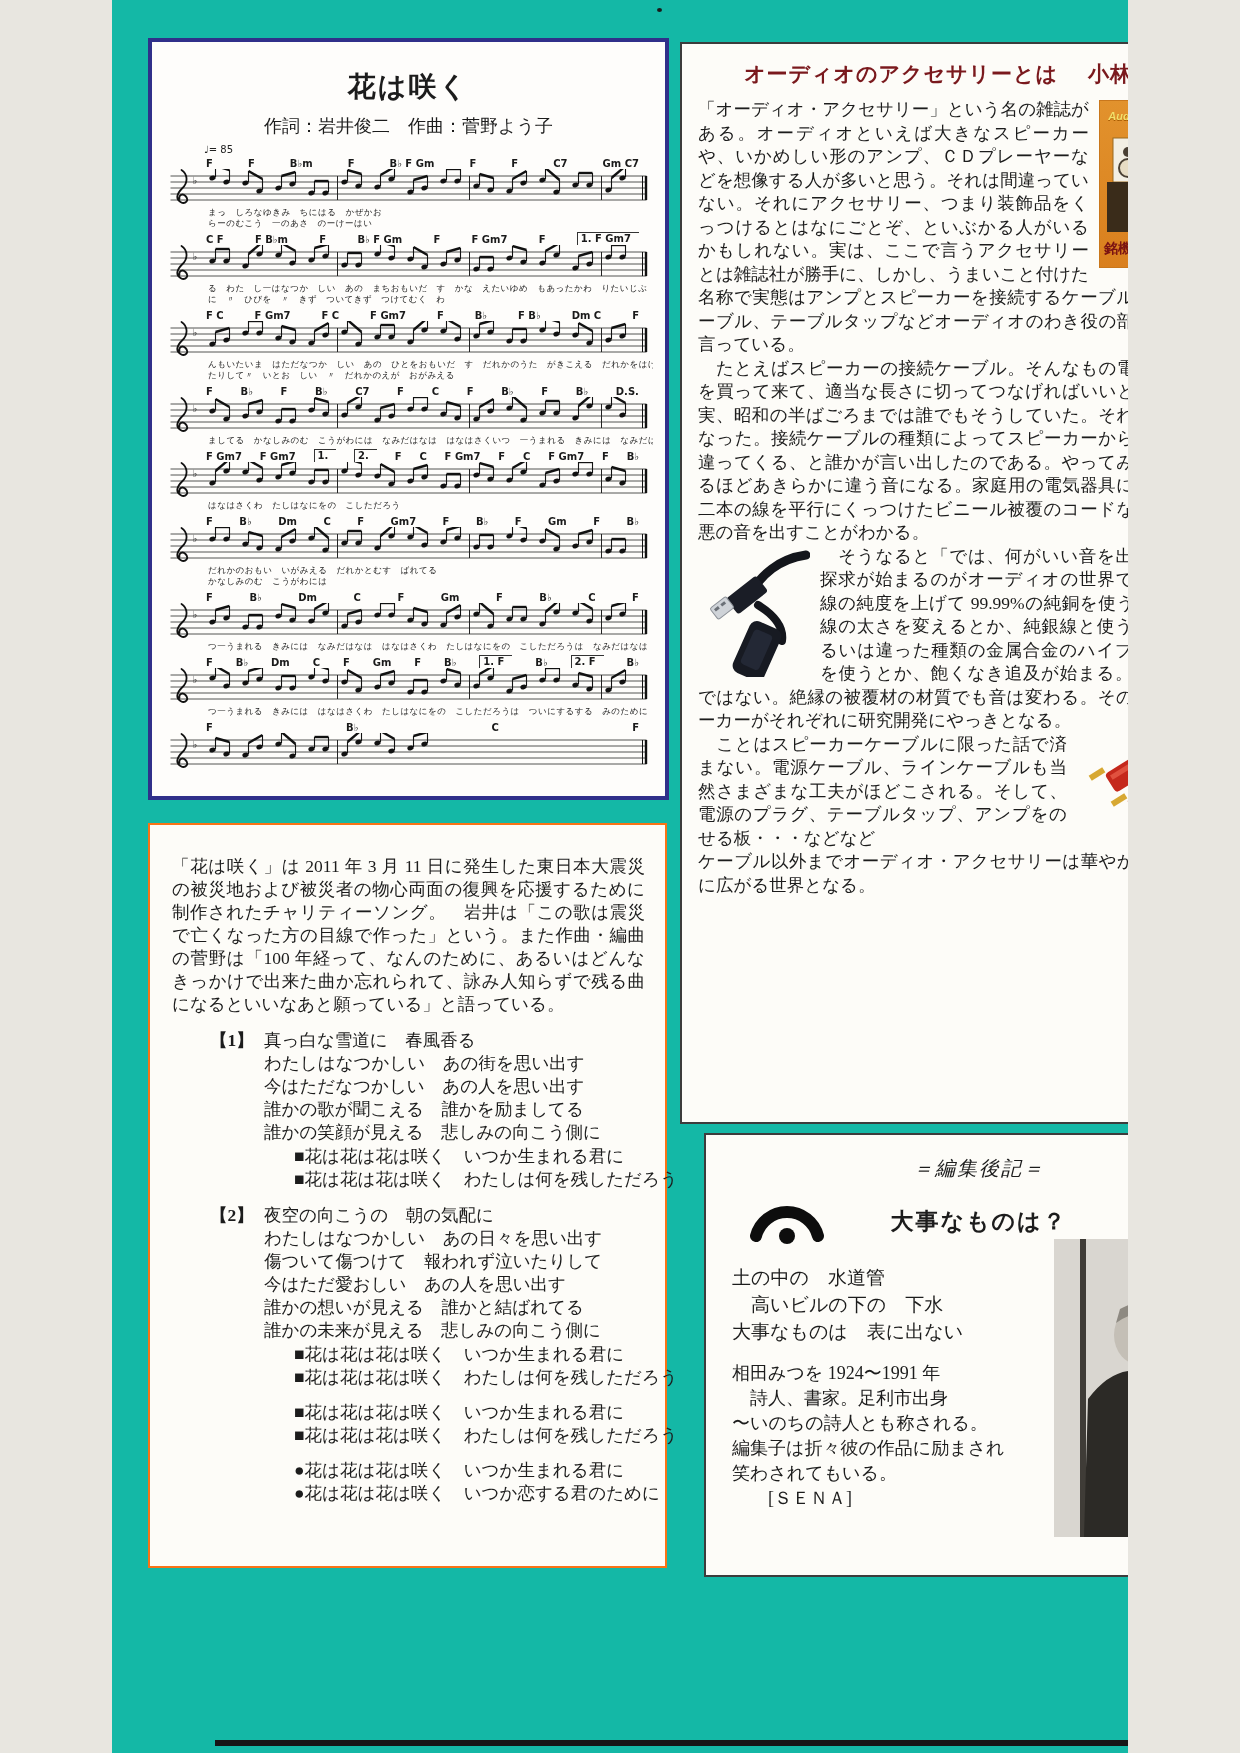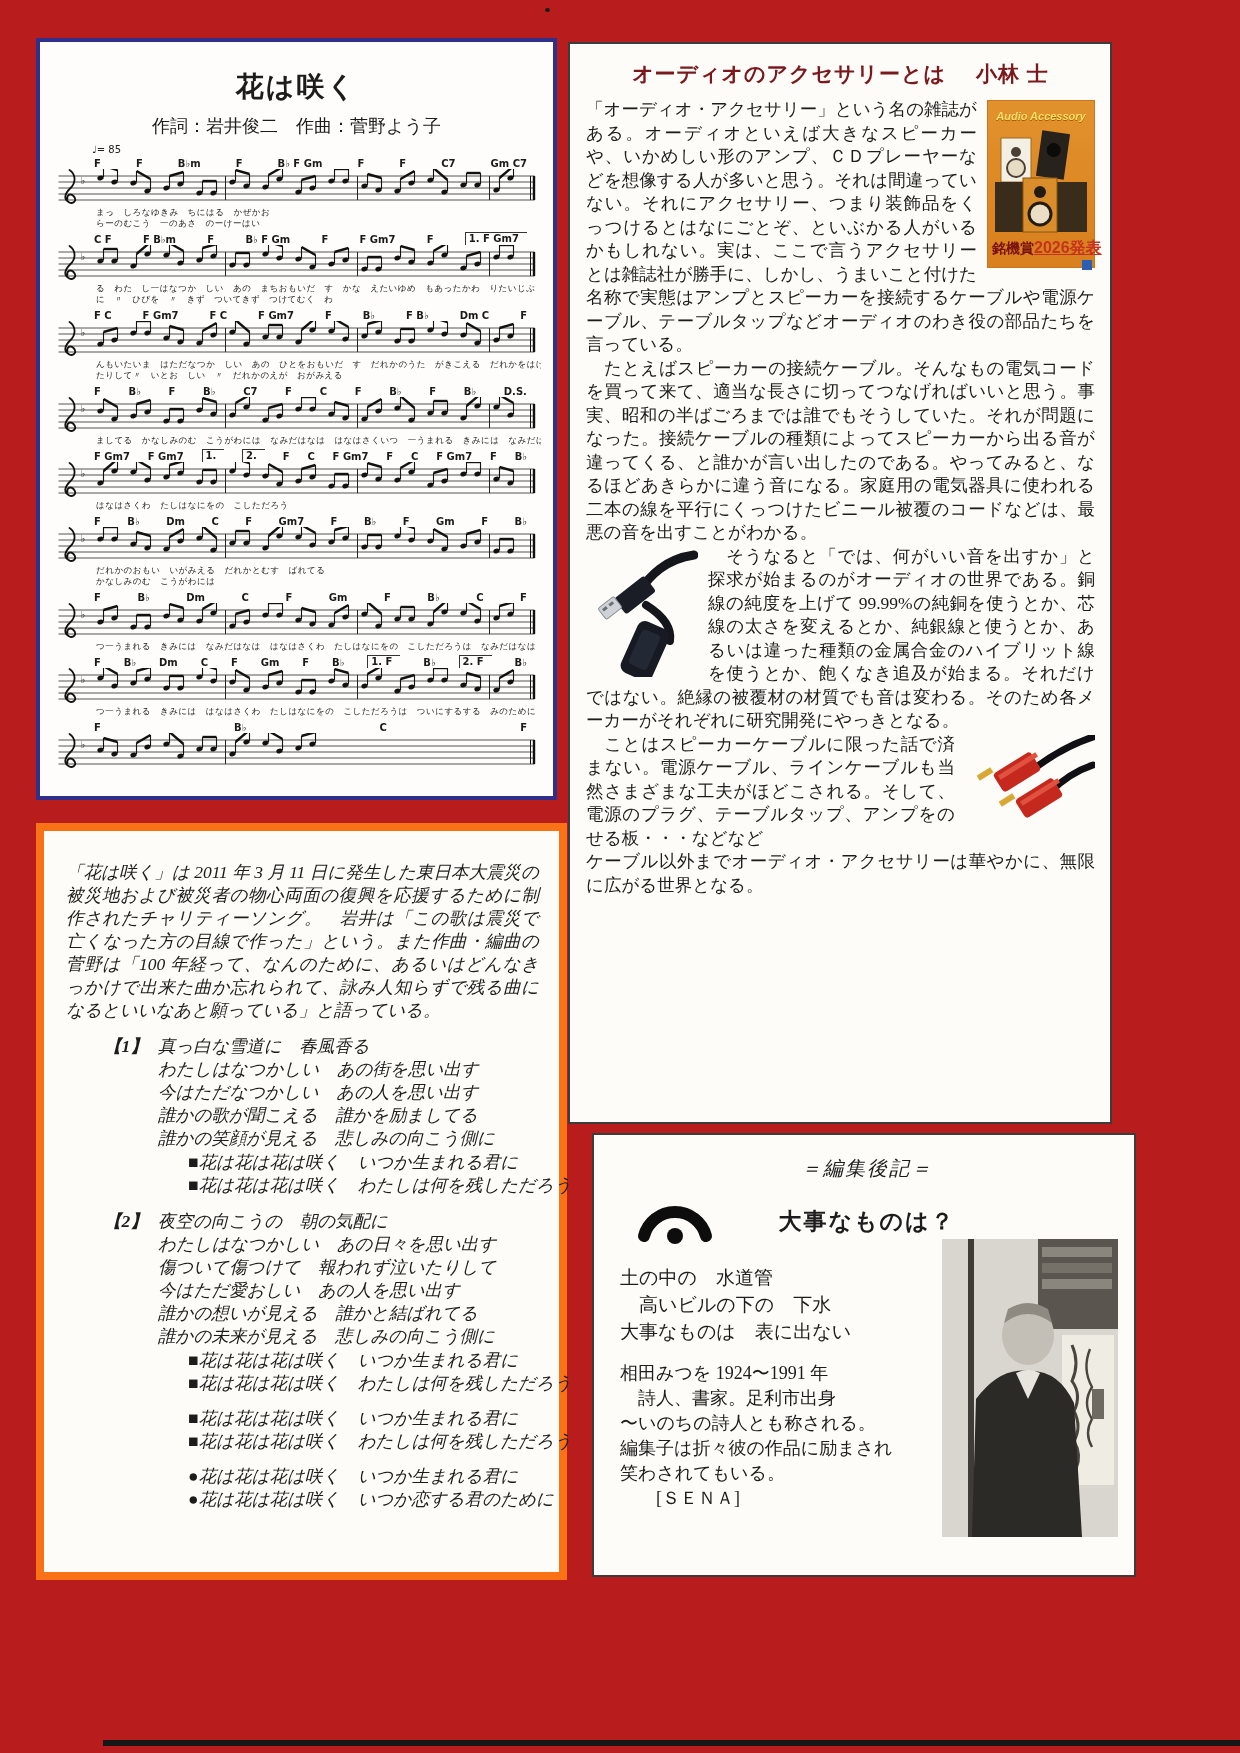--- a/index.html
+++ b/index.html
@@ -1,38 +1,38 @@
 <!DOCTYPE html>
 <html lang="ja"><head>
 <meta charset="utf-8">
 <style>
   html,body{margin:0;padding:0;}
   body{background:#e8e6e0;}
-  .page{position:relative;width:1240px;height:1753px;background:#b91c1c;margin:0 auto;overflow:hidden;
+  .page{position:relative;width:1016px;height:1753px;background:#14b8a6;margin:0 auto;overflow:hidden;
         font-family:"Liberation Serif","DejaVu Serif",serif;color:#1c1c1c;}
 
   
   .score-box{position:absolute;left:36px;top:38px;width:513px;height:754px;
              border:4px solid #30308a;background:#fefdfb;}
   .score-title{text-align:center;margin-top:26px;font-size:28px;font-weight:bold;letter-spacing:2px;}
   .score-credits{text-align:center;margin-top:8px;font-size:18px;}
   .score-tempo{margin:6px 0 0 52px;font-family:"DejaVu Sans",sans-serif;font-size:10px;color:#222;height:12px;}
   .staves{margin:0 12px 0 12px;}
   .staff-block{margin-bottom:3px;}
   .chord-row{display:flex;justify-content:space-between;align-items:flex-end;
              padding:0 14px 0 42px;height:13px;
              font-family:"DejaVu Sans",sans-serif;font-size:10px;font-weight:bold;color:#1a1a1a;}
   .chord-row .volta{border-left:1px solid #333;border-top:1px solid #333;padding:0 8px 1px 3px;}
   .staff-svg{display:block;width:100%;height:38px;}
   .lyric-row{height:11px;padding-left:44px;white-space:nowrap;overflow:hidden;
              font-family:"DejaVu Sans",sans-serif;font-size:8.5px;color:#222;letter-spacing:.5px;}
 
   
   .lyrics-box{position:absolute;left:36px;top:823px;width:515px;height:741px;
-              border:8px solid #f97316;background:#fdfcf8;padding:0;font-style:italic;}
+              border:2px solid #f97316;background:#fdfcf8;padding:0;}
   .lyrics-inner{padding:30px 20px 0 22px;font-size:17.5px;line-height:23px;}
   .intro{text-align:justify;}
   .verse{position:relative;margin-top:13px;padding-left:92px;}
   .verse-label{position:absolute;left:38px;top:0;font-weight:bold;}
   .verse-line{white-space:nowrap;}
   .refrain{margin-top:1px;padding-left:122px;}
   .refrain + .refrain{margin-top:12px;}
   .refrain .verse-line{white-space:nowrap;}
 
   

